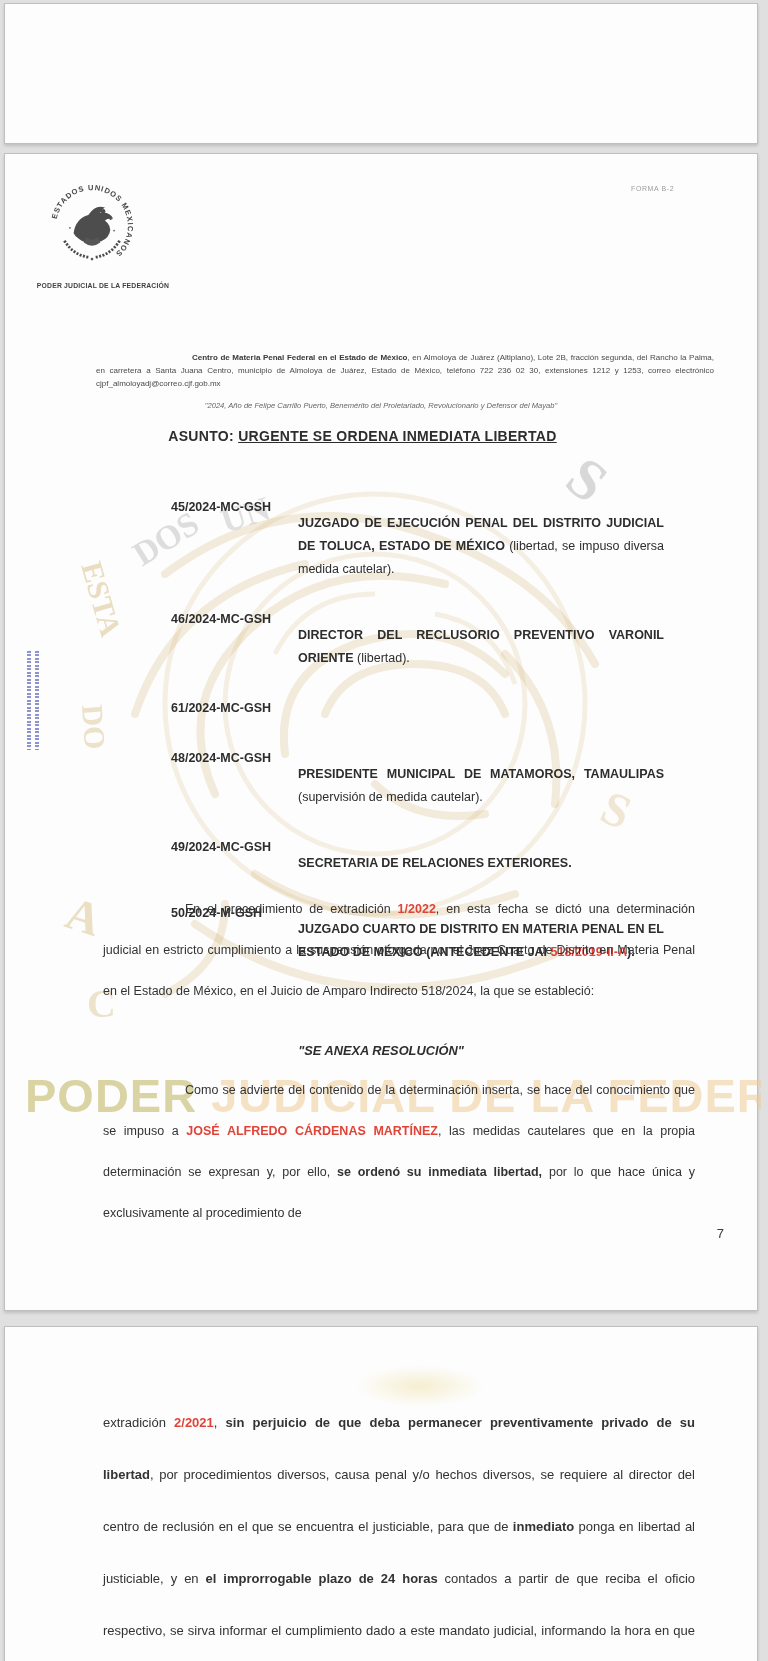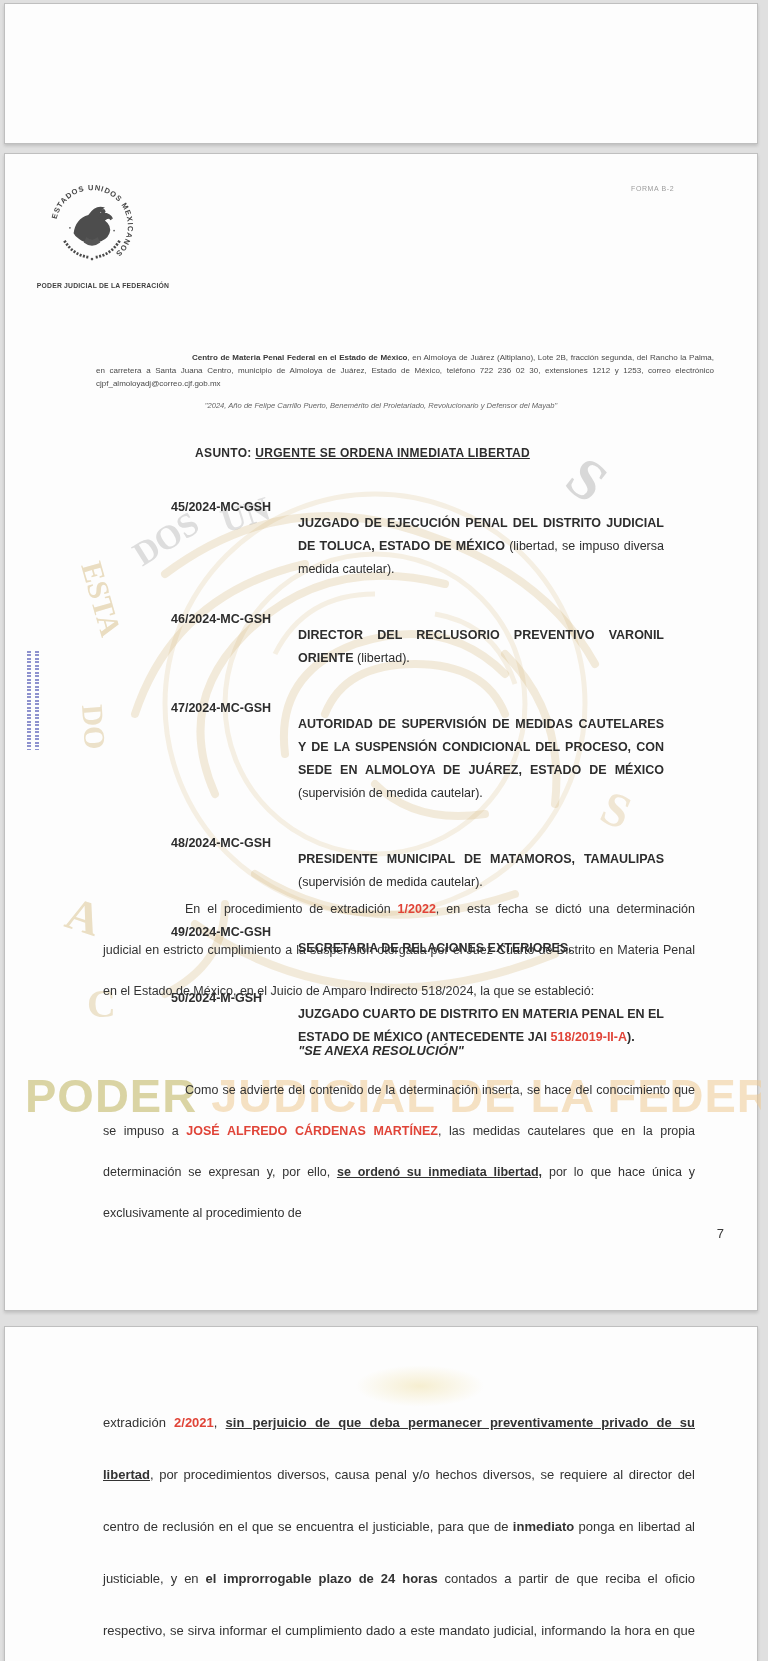--- a/index.html
+++ b/index.html
@@ -15,40 +15,40 @@
   .seal{position:absolute;left:41px;top:26px;width:92px;height:92px;z-index:2;}
   .pjf-label{position:absolute;left:18px;top:128px;width:160px;text-align:center;
              font-size:6.8px;font-weight:bold;color:#3f3f3f;letter-spacing:.2px;z-index:2;}
   .forma{position:absolute;left:626px;top:31px;font-size:7px;color:#9c9c9c;letter-spacing:.6px;z-index:2;}
   .addr{position:absolute;left:91px;top:197px;width:618px;font-size:8px;line-height:13px;
         color:#4a4a4a;text-align:justify;text-indent:96px;z-index:2;}
   .addr .b{font-weight:bold;color:#383838;}
   .legend{position:absolute;left:60px;right:60px;top:247px;text-align:center;font-size:7.6px;
           font-style:italic;color:#666;z-index:2;}
   .asunto{position:absolute;left:0;right:37px;top:274px;text-align:center;font-weight:bold;
-          font-size:12px;color:#2d2d2d;letter-spacing:.3px;z-index:2;margin-top:18px;}
+          font-size:14px;color:#2d2d2d;letter-spacing:.3px;z-index:2;}
   .asunto .u{text-decoration:underline;}
 
   
   .recipients{position:absolute;left:166px;top:342px;width:500px;display:flex;
               flex-direction:column;gap:27px;z-index:2;}
   .row{display:flex;}
   .case{width:127px;flex:none;font-weight:bold;font-size:12.5px;color:#2d2d2d;line-height:23px;}
   .rtext{width:366px;font-size:12.5px;line-height:23px;text-align:justify;color:#2d2d2d;font-weight:bold;margin-top:16px;}
   .paren{font-weight:normal;}
   .red{color:#e04438;font-weight:bold;}
 
   
   .para{position:absolute;left:98px;width:592px;font-size:12.5px;line-height:41px;
         text-align:justify;color:#333;z-index:2;}
   #para1{top:735px;text-indent:82px;}
   .annex{position:absolute;left:0;right:0;top:889px;text-align:center;font-weight:bold;
          font-style:italic;font-size:12.8px;color:#2d2d2d;z-index:2;}
   #para2{top:916px;text-indent:82px;}
-  .bu{font-weight:bold;text-decoration:underline;}
+  .bu{font-weight:bold;}
   .b{font-weight:bold;}
   .pagenum{position:absolute;right:33px;top:1072px;font-size:13px;color:#3a3a3a;z-index:2;}
 
   
   .band{position:absolute;left:20px;top:914px;width:736px;overflow:hidden;white-space:nowrap;
         font-weight:bold;font-size:47px;letter-spacing:1px;z-index:1;}
   .band .b1{color:rgba(212,204,148,.85);}
   .band .b2{color:rgba(238,203,148,.55);}
   .wm-eagle{position:absolute;left:70px;top:300px;width:600px;height:560px;z-index:0;}
   .ghost{position:absolute;font-weight:bold;z-index:0;font-family:"Liberation Serif",serif;}
@@ -149,22 +149,21 @@
     <div class="recipients">
       <div class="row">
         <div class="case">45/2024-MC-GSH</div>
         <div class="rtext"><span>JUZGADO DE EJECUCIÓN PENAL DEL DISTRITO JUDICIAL DE TOLUCA, ESTADO DE MÉXICO </span><span class="paren">(libertad, se impuso diversa medida cautelar).</span></div>
       </div>
       <div class="row">
         <div class="case">46/2024-MC-GSH</div>
         <div class="rtext"><span>DIRECTOR DEL RECLUSORIO PREVENTIVO VARONIL ORIENTE </span><span class="paren">(libertad).</span></div>
       </div>
       <div class="row">
-        <div class="case">47/2024-MC-GSH</div>
-        <div class="rtext"><span>AUTORIDAD DE SUPERVISIÓN DE MEDIDAS CAUTELARES Y DE LA SUSPENSIÓN CONDICIONAL DEL PROCESO, CON SEDE EN ALMOLOYA DE JUÁREZ, ESTADO DE MÉXICO </span><span class="paren">(supervisión de medida cautelar).</span></div>
+        <div class="case">61/2024-MC-GSH</div>
       </div>
       <div class="row">
         <div class="case">48/2024-MC-GSH</div>
         <div class="rtext"><span>PRESIDENTE MUNICIPAL DE MATAMOROS, TAMAULIPAS </span><span class="paren">(supervisión de medida cautelar).</span></div>
       </div>
       <div class="row">
         <div class="case">49/2024-MC-GSH</div>
         <div class="rtext"><span>SECRETARIA DE RELACIONES EXTERIORES.</span></div>
       </div>
       <div class="row">

